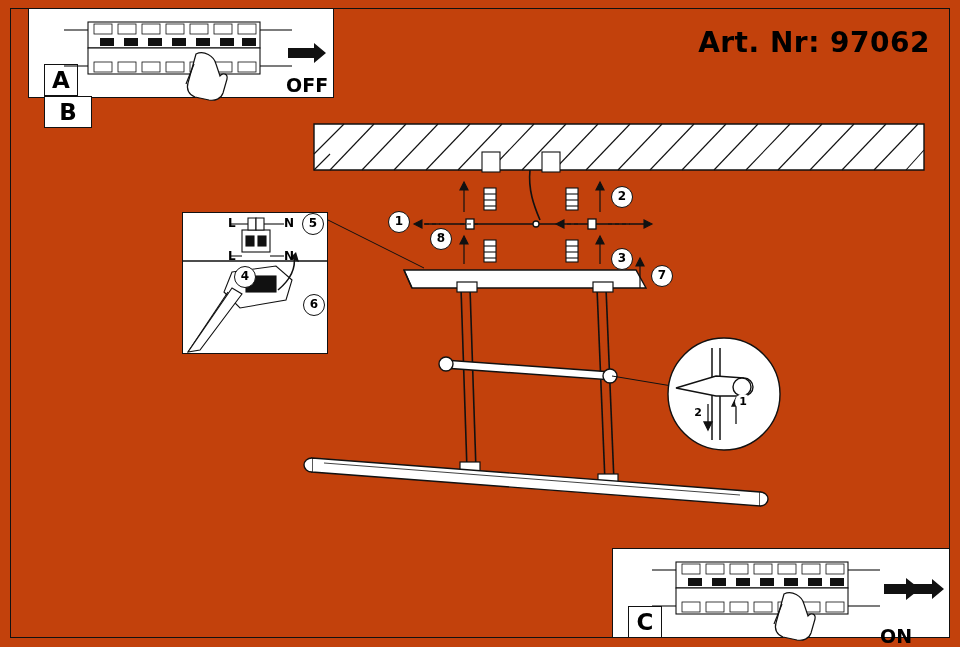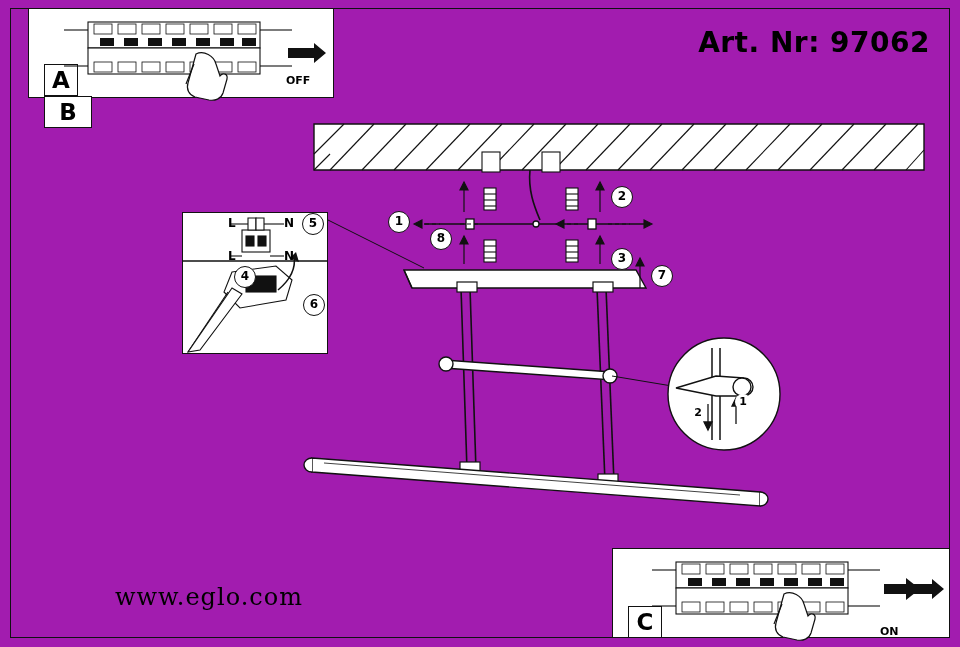--- a/index.html
+++ b/index.html
@@ -7,21 +7,21 @@
     padding: 0;
     background: #ffffff;
   }
   body {
     font-family: "DejaVu Sans", "Liberation Sans", sans-serif;
   }
   #sheet {
     position: relative;
     width: 960px;
     height: 647px;
-    background: #a21caf;
+    background: #c2410c;
     overflow: hidden;
   }
   .frame {
     position: absolute;
     left: 10px;
     top: 8px;
     width: 940px;
     height: 630px;
     border: 1.5px solid #111;
     box-sizing: border-box;
@@ -59,21 +59,21 @@
     left: 115px;
     top: 583px;
     font-size: 24px;
     font-family: "DejaVu Serif", "Liberation Serif", serif;
     color: #000;
     letter-spacing: 1px;
   }
   .onoff {
     position: absolute;
     font-weight: bold;
-    font-size: 11px;
+    font-size: 19px;
     color: #000;
   }
   .callout {
     position: absolute;
     width: 20px;
     height: 20px;
     border: 1.3px solid #111;
     border-radius: 50%;
     background: #fff;
     font-size: 12px;
@@ -93,21 +93,20 @@
 </style>
 </head>
 <body>
 
 <div id="sheet">
 
   <div class="frame"></div>
 
   <div class="art-nr">Art. Nr: 97062</div>
 
-  <div class="weburl">www.eglo.com</div>
 
   <div class="box" style="left:28px; top:8px; width:306px; height:90px;"></div>
   <div class="panel-letter" style="left:44px; top:64px; width:34px; height:32px;">A</div>
   <div class="onoff" style="left:286px; top:74px;">OFF</div>
 
   <svg class="ov" width="960" height="647" style="pointer-events:none;">
 
     <g stroke="#111" stroke-width="1.1" fill="#fff">
       <rect x="88" y="22" width="172" height="26"></rect>
       <rect x="88" y="48" width="172" height="26"></rect>

